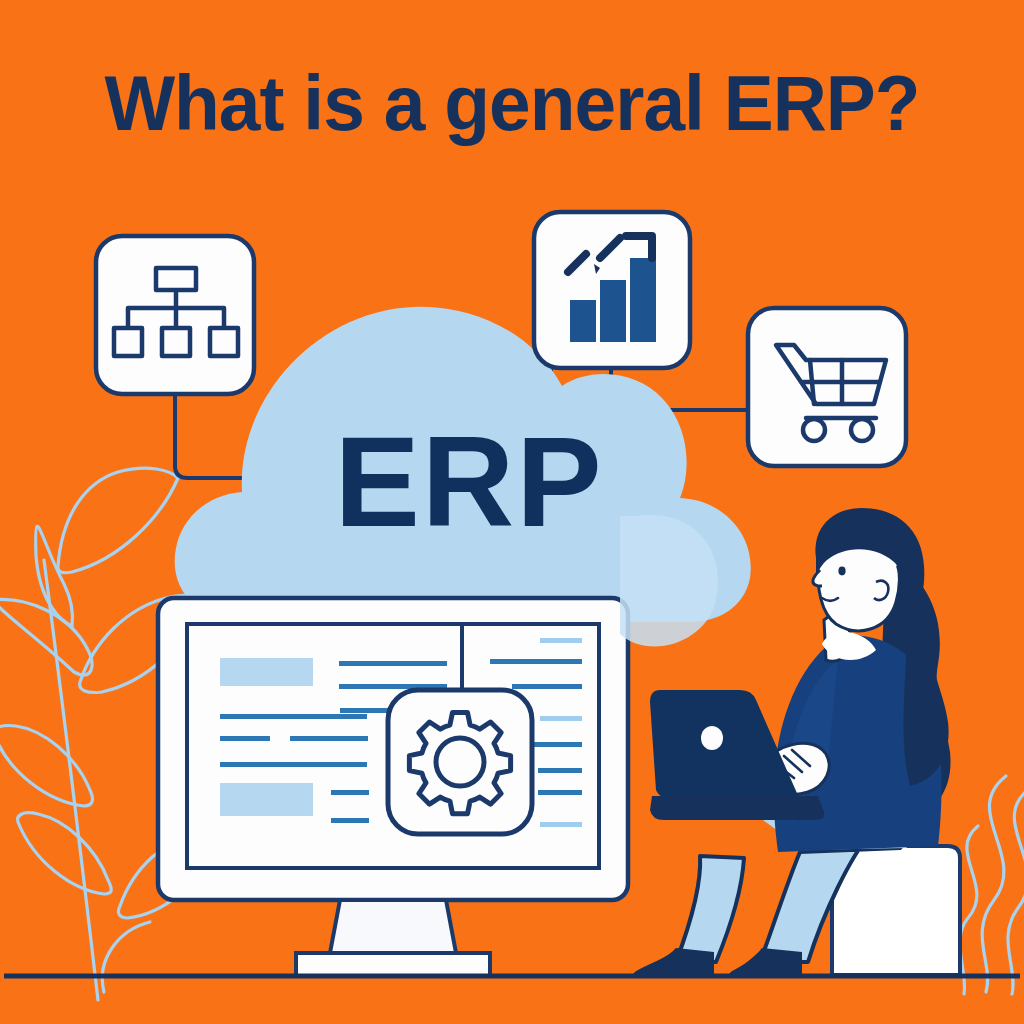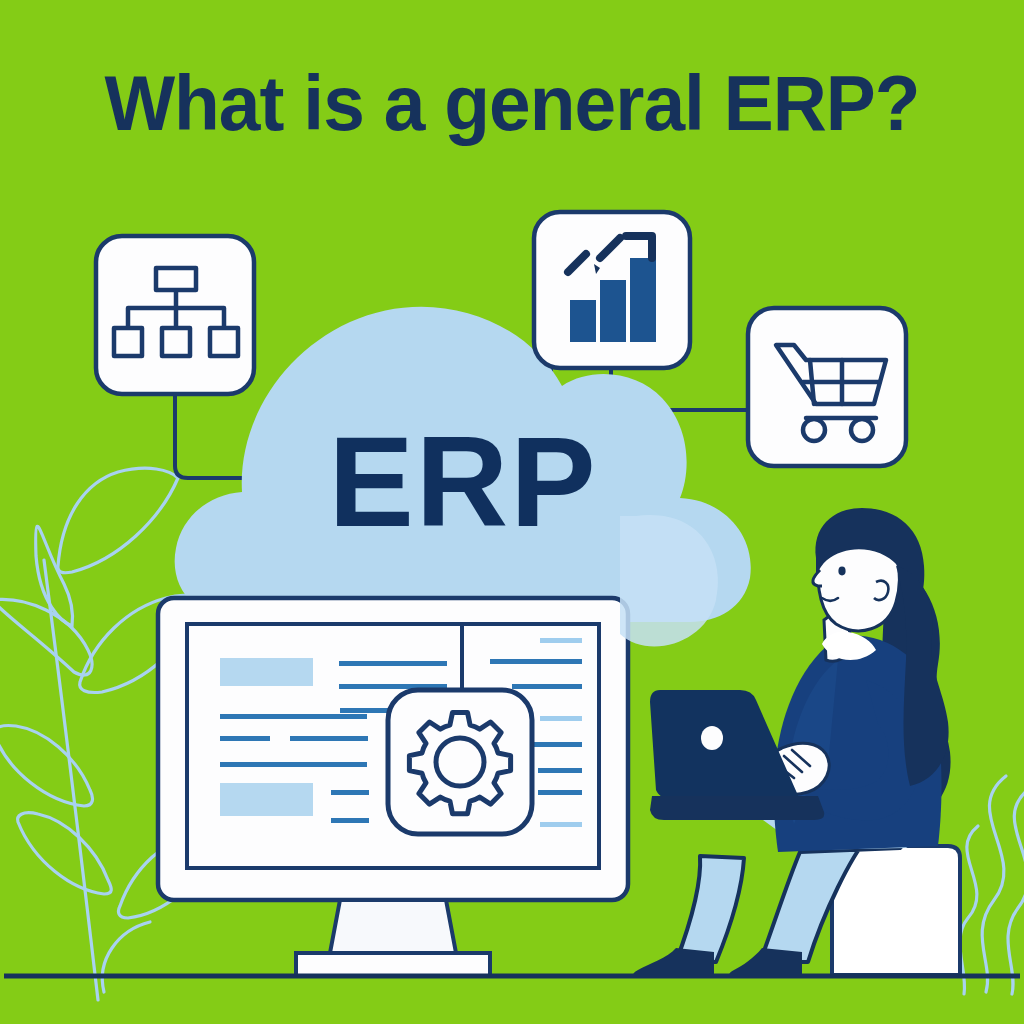--- a/index.html
+++ b/index.html
@@ -8,21 +8,21 @@
     padding: 0;
     background: #ffffff;
   }
   body {
     font-family: "Liberation Sans", sans-serif;
   }
   #canvas {
     position: relative;
     width: 1024px;
     height: 1024px;
-    background: #84cc16;
+    background: #f97316;
     overflow: hidden;
   }
   #canvas svg.layer {
     position: absolute;
     top: 0;
     left: 0;
     width: 1024px;
     height: 1024px;
   }
   .title {
@@ -35,21 +35,21 @@
     font-weight: bold;
     font-size: 78px;
     letter-spacing: -1px;
     color: #16325c;
     white-space: nowrap;
     transform: scaleX(0.96);
     transform-origin: 50% 50%;
   }
   .erp-label {
     position: absolute;
-    left: 180px;
+    left: 186px;
     top: 418px;
     width: 566px;
     text-align: center;
     font-family: "Liberation Sans", sans-serif;
     font-weight: bold;
     font-size: 128px;
     color: #10305e;
     letter-spacing: 2px;
     line-height: 1;
   }

